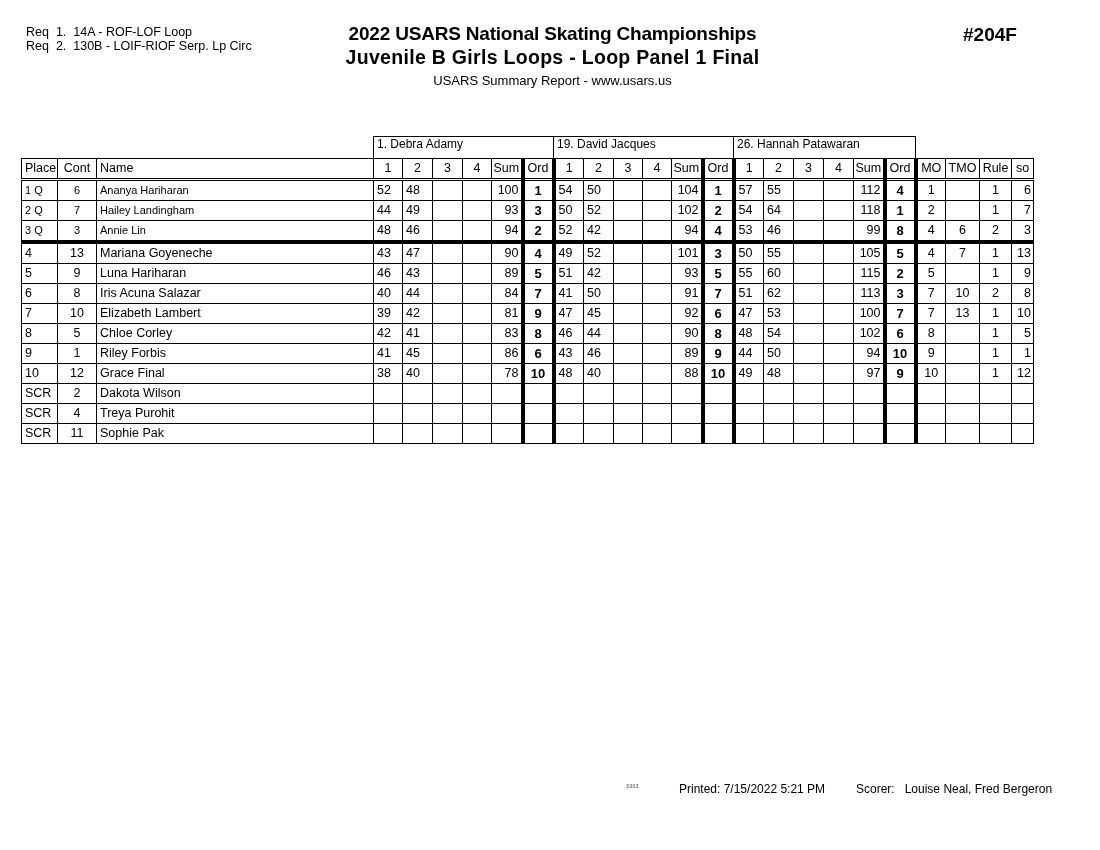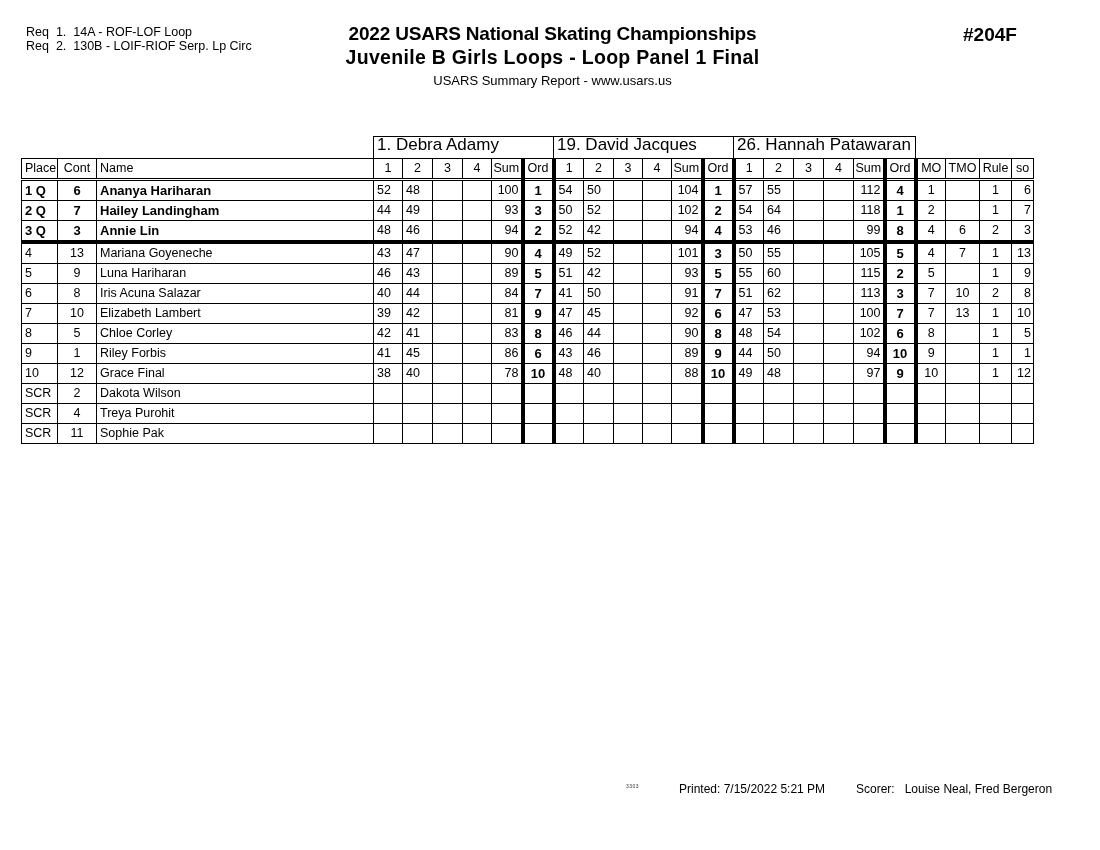--- a/index.html
+++ b/index.html
@@ -11,29 +11,29 @@
   .title1 { font-size: 19px; font-weight: bold; line-height: 23px; letter-spacing: -0.2px; }
   .title2 { font-size: 15.5px; line-height: 17px; }
   .title3 { font-size: 19.5px; font-weight: bold; line-height: 25px; letter-spacing: 0.3px; }
   .title4 { font-size: 13px; line-height: 22px; }
   .event-num { position: absolute; left: 963px; top: 24px; font-size: 19px; font-weight: bold; }
 
   table.results { position: absolute; left: 21px; top: 136px; border-collapse: collapse;
                   font-size: 12.5px; table-layout: fixed; }
   table.results td { border: 1px solid #000; padding: 0 0 0 3px; height: 19px; line-height: 19px;
                      white-space: nowrap; overflow: hidden; }
-  table.results tr.judges td { height: 20px; line-height: 13px; vertical-align: top; padding-top: 1px; font-size: 17px;}
+  table.results tr.judges td { height: 20px; line-height: 13px; vertical-align: top; padding-top: 1px; font-size: 12px;}
   table.results tr.judges td.blank { border: none; }
   table.results tr.colhdr td { border-bottom: 3px double #000; height: 18px; }
   table.results tr.colhdr td.c { text-align: center; padding: 0; }
   .c { text-align: center; padding: 0 !important; }
   .r { text-align: right; padding: 0 2px 0 0 !important; }
   .thickL { border-left: 4px solid #000 !important; }
   tr.qualline td { border-bottom: 4px solid #000 !important; }
-  tr.q td.name, tr.q td.place, tr.q td.cont { font-weight: bold; font-size: 13px; margin-top: 40px; }
+  tr.q td.name, tr.q td.place, tr.q td.cont { font-weight: normal; font-size: 11px; margin-top: 40px; }
   td.ord { font-weight: bold; text-align: center; padding: 0 !important; font-size: 13px; }
 
   .footer-mark { position: absolute; left: 626px; top: 783px; font-size: 5px; color: #333; letter-spacing: 0.5px; }
   .printed { position: absolute; left: 679px; top: 782px; font-size: 12px; }
   .scorer { position: absolute; left: 856px; top: 782px; font-size: 12px; white-space: pre; }
 </style>
 </head>
 <body>
 
 <div class="req">

